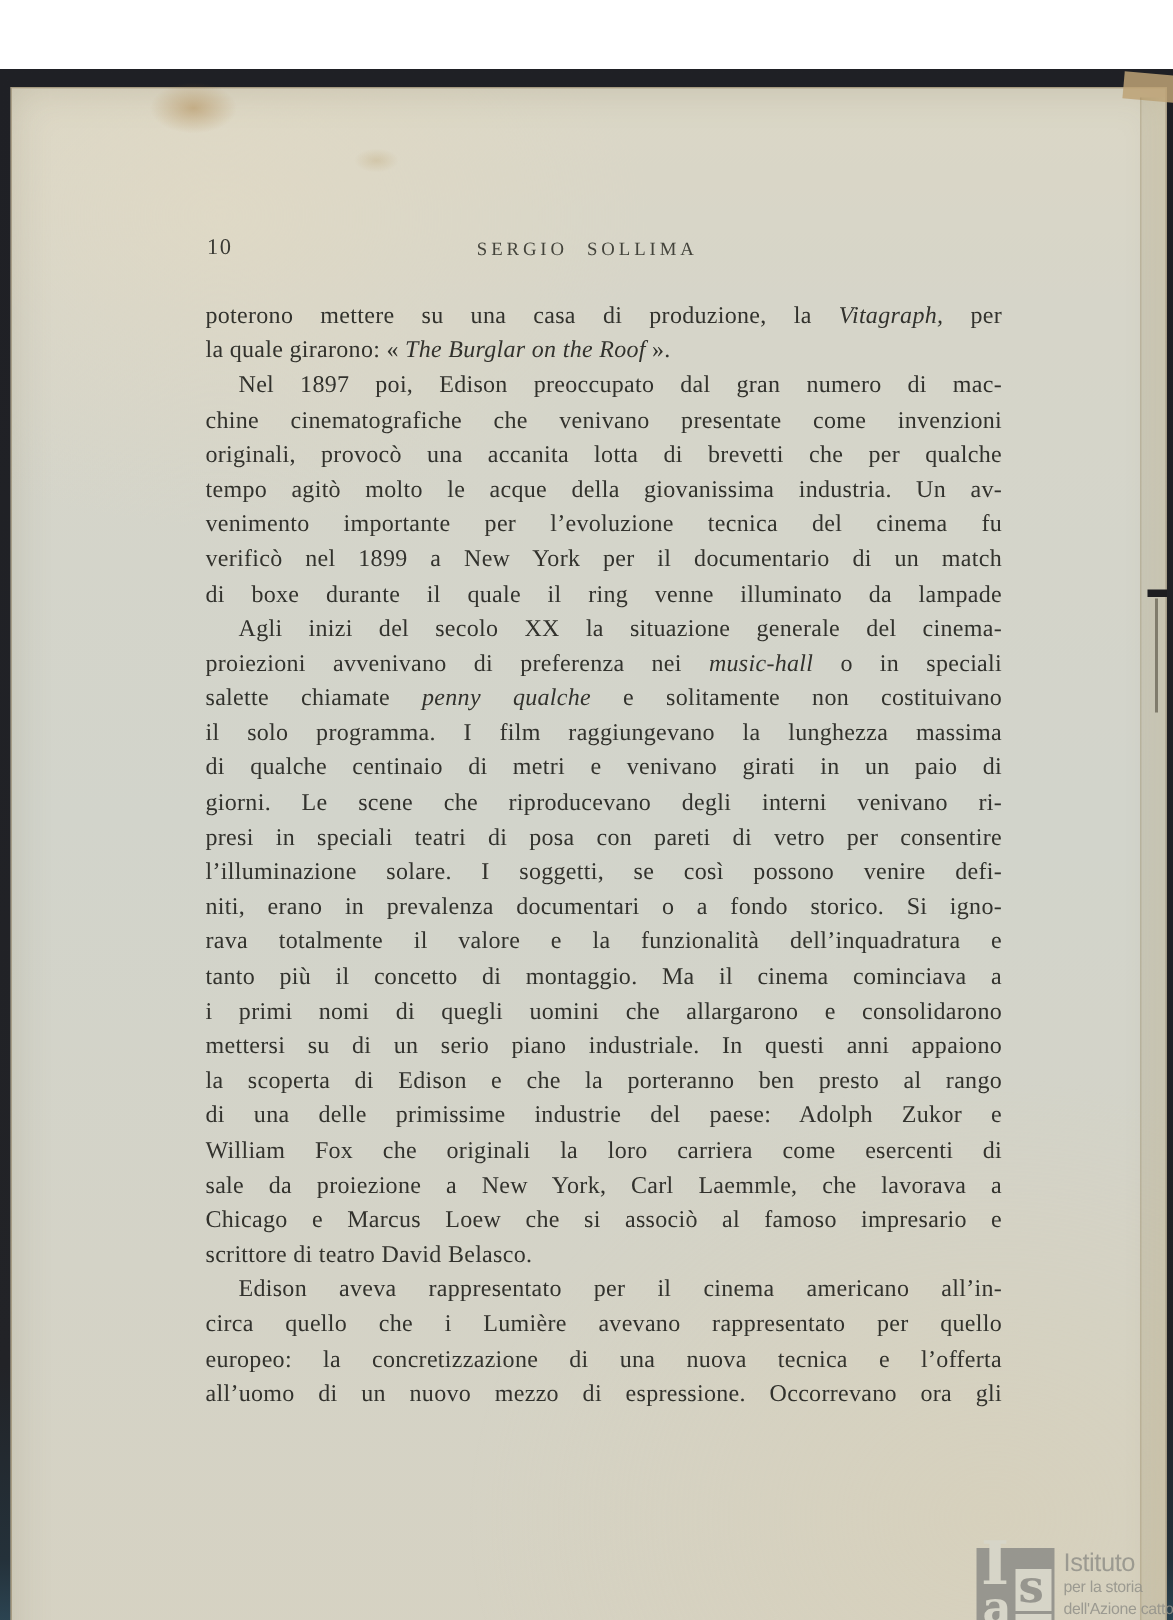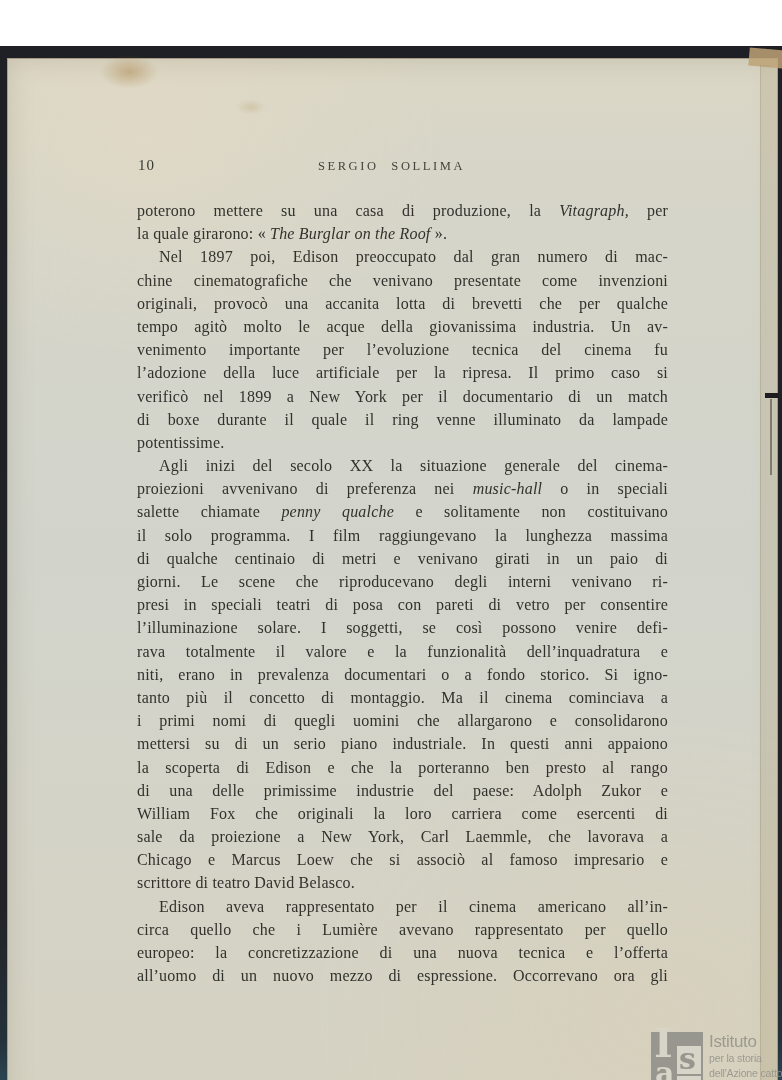--- a/index.html
+++ b/index.html
@@ -98,36 +98,34 @@
           <div>
             <div class="line"><span>poterono mettere su una casa di produzione, la </span><span class="it">Vitagraph,</span><span> per</span></div>
             <div class="line end"><span>la quale girarono: « </span><span class="it">The Burglar on the Roof</span><span> ».</span></div>
           </div>
           <div>
             <div class="line indent"><span>Nel 1897 poi, Edison preoccupato dal gran numero di mac-</span></div>
             <div class="line"><span>chine cinematografiche che venivano presentate come invenzioni</span></div>
             <div class="line"><span>originali, provocò una accanita lotta di brevetti che per qualche</span></div>
             <div class="line"><span>tempo agitò molto le acque della giovanissima industria. Un av-</span></div>
             <div class="line"><span>venimento importante per l’evoluzione tecnica del cinema fu</span></div>
-            <div class="line"><span>l’adozione della luce artificiale per la ripresa. Il primo caso si</span></div>
             <div class="line"><span>verificò nel 1899 a New York per il documentario di un match</span></div>
             <div class="line"><span>di boxe durante il quale il ring venne illuminato da lampade</span></div>
-            <div class="line end"><span>potentissime.</span></div>
           </div>
           <div>
             <div class="line indent"><span>Agli inizi del secolo XX la situazione generale del cinema-</span></div>
             <div class="line"><span>proiezioni avvenivano di preferenza nei </span><span class="it">music-hall</span><span> o in speciali</span></div>
             <div class="line"><span>salette chiamate </span><span class="it">penny qualche</span><span> e solitamente non costituivano</span></div>
             <div class="line"><span>il solo programma. I film raggiungevano la lunghezza massima</span></div>
             <div class="line"><span>di qualche centinaio di metri e venivano girati in un paio di</span></div>
             <div class="line"><span>giorni. Le scene che riproducevano degli interni venivano ri-</span></div>
             <div class="line"><span>presi in speciali teatri di posa con pareti di vetro per consentire</span></div>
             <div class="line"><span>l’illuminazione solare. I soggetti, se così possono venire defi-</span></div>
+            <div class="line"><span>niti, erano in prevalenza documentari o a fondo storico. Si igno-</span></div>
             <div class="line"><span>rava totalmente il valore e la funzionalità dell’inquadratura e</span></div>
-            <div class="line"><span>niti, erano in prevalenza documentari o a fondo storico. Si igno-</span></div>
             <div class="line"><span>tanto più il concetto di montaggio. Ma il cinema cominciava a</span></div>
             <div class="line"><span>i primi nomi di quegli uomini che allargarono e consolidarono</span></div>
             <div class="line"><span>mettersi su di un serio piano industriale. In questi anni appaiono</span></div>
             <div class="line"><span>la scoperta di Edison e che la porteranno ben presto al rango</span></div>
             <div class="line"><span>di una delle primissime industrie del paese: Adolph Zukor e</span></div>
             <div class="line"><span>William Fox che originali la loro carriera come esercenti di</span></div>
             <div class="line"><span>sale da proiezione a New York, Carl Laemmle, che lavorava a</span></div>
             <div class="line"><span>Chicago e Marcus Loew che si associò al famoso impresario e</span></div>
             <div class="line end"><span>scrittore di teatro David Belasco.</span></div>
           </div>

